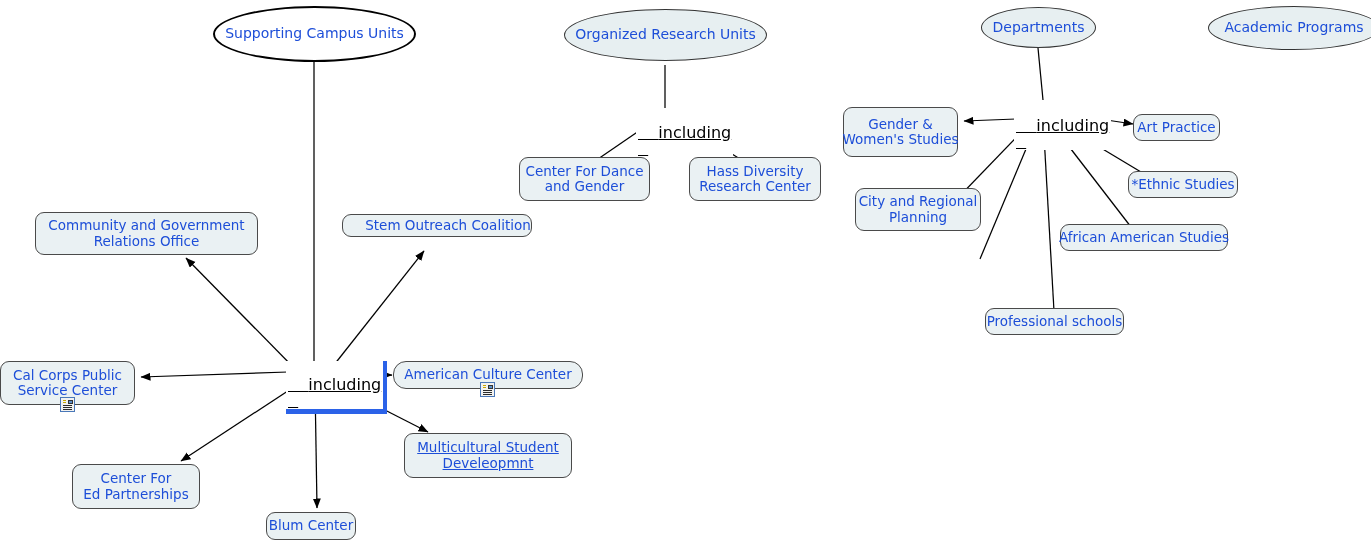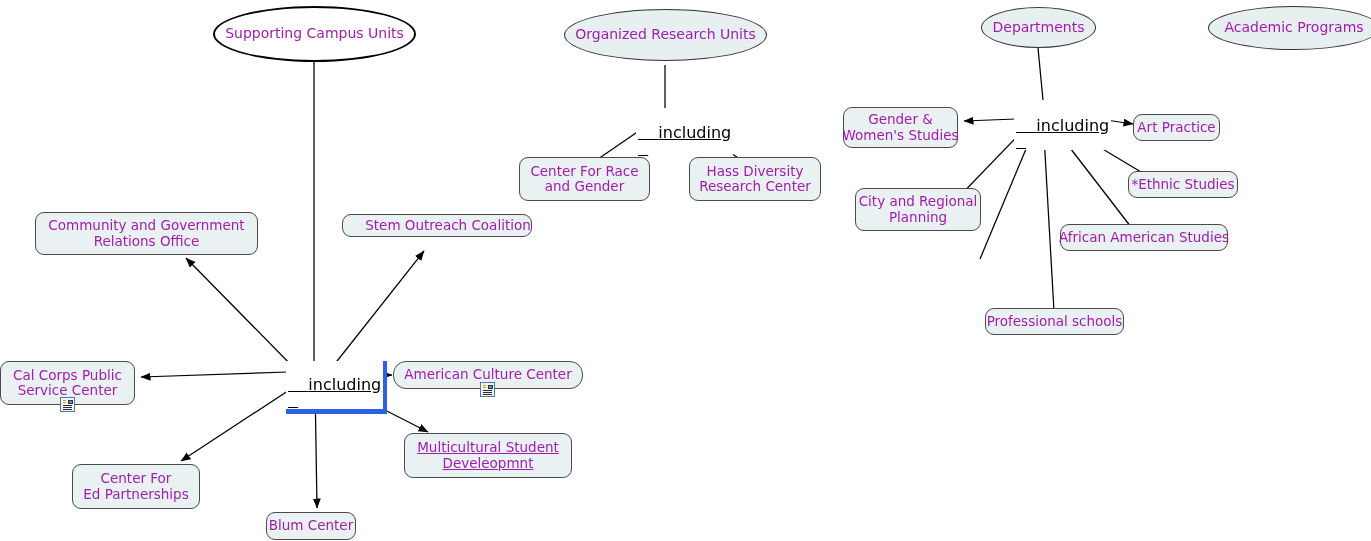--- a/index.html
+++ b/index.html
@@ -25,21 +25,21 @@
     height: 541px;
     pointer-events: none;
   }
   .node {
     position: absolute;
     box-sizing: border-box;
     display: flex;
     align-items: center;
     justify-content: center;
     text-align: center;
-    color: #a21caf;
+    color: #1d4ed8;
     line-height: 1.12;
     white-space: pre;
   }
   .concept {
     background: #eaf1f3;
     border: 1px solid #4a4a4a;
     border-radius: 9px;
     font-size: 13.5px;
     padding: 2px 8px;
   }
@@ -212,30 +212,30 @@
   <div class="node concept" style="left:72px; top:464px; width:128px; height:45px;">
     <span>Center For
 Ed Partnerships</span>
   </div>
 
   <div class="node concept" style="left:266px; top:512px; width:90px; height:28px;">
     <span>Blum Center</span>
   </div>
 
   <div class="node concept" style="left:519px; top:157px; width:131px; height:44px;">
-    <span>Center For Race
+    <span>Center For Dance
 and Gender</span>
   </div>
 
   <div class="node concept" style="left:689px; top:157px; width:132px; height:44px;">
     <span>Hass Diversity
 Research Center</span>
   </div>
 
-  <div class="node concept" style="left:843px; top:107px; width:115px; height:41px;">
+  <div class="node concept" style="left:843px; top:107px; width:115px; height:50px;">
     <span>Gender &amp;
 Women's Studies</span>
   </div>
 
   <div class="node concept" style="left:1133px; top:114px; width:87px; height:27px;">
     <span>Art Practice</span>
   </div>
 
   <div class="node concept" style="left:1128px; top:171px; width:110px; height:27px;">
     <span>*Ethnic Studies</span>

